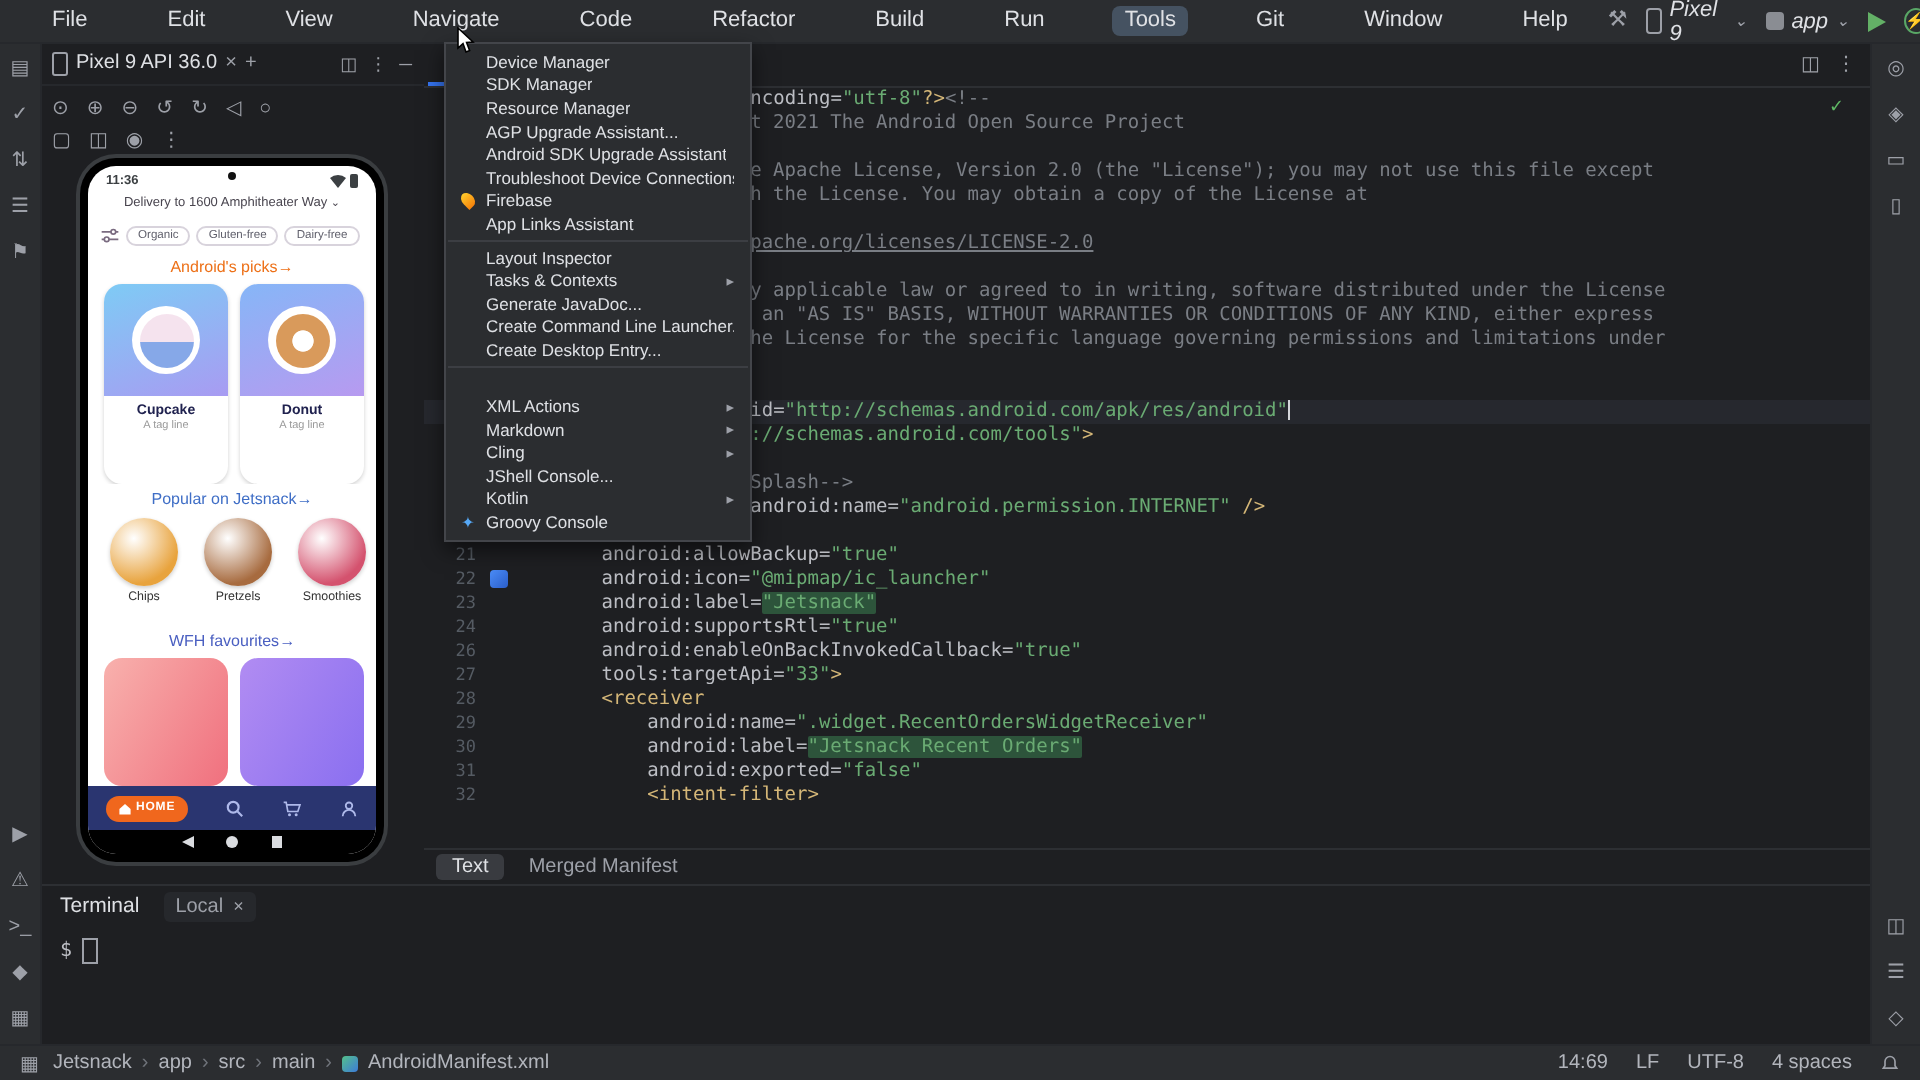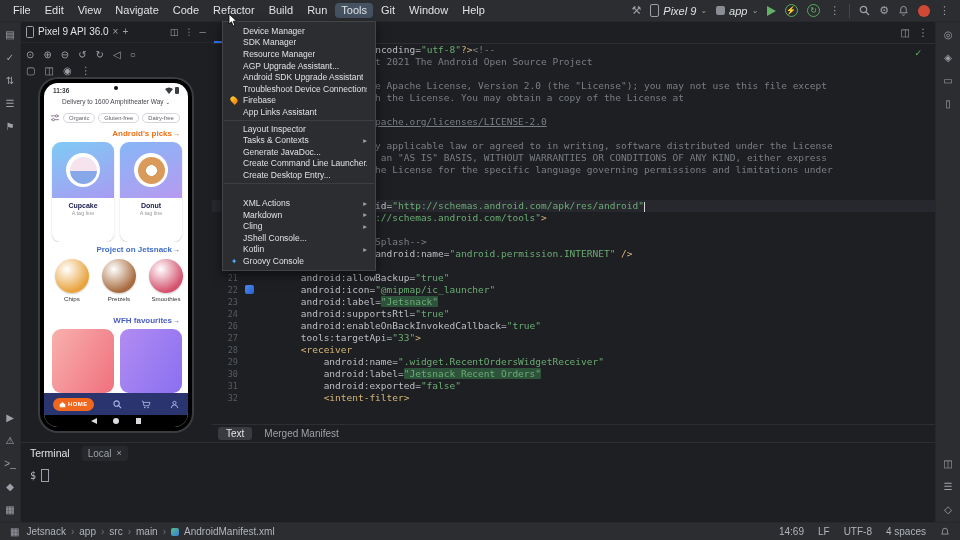--- a/index.html
+++ b/index.html
@@ -3,21 +3,21 @@
 <meta charset="utf-8">
 <style>
   html,body{margin:0;padding:0;}
   body{width:960px;height:540px;position:relative;overflow:hidden;background:#1e1f22;
        font-family:"Liberation Sans",sans-serif;color:#dfe1e5;-webkit-font-smoothing:antialiased;}
 
   
   #menubar{position:absolute;top:0;left:0;right:0;height:21px;background:#2b2d30;display:flex;align-items:center;
            font-size:11px;padding-left:6px;z-index:60;border-bottom:1px solid #26282c;}
   #mb-items{display:flex;align-items:center;height:100%;}
-  .mb-item{height:15px;line-height:15px;padding:0 6px;margin:0 1px;border-radius:4px;color:#dfe1e5;text-align:center;}
+  .mb-item{height:15px;line-height:15px;padding:0 6px;margin:0 14px;border-radius:4px;color:#dfe1e5;text-align:center;}
   .mb-item.active{background:#455261;}
   .mb-right{margin-left:auto;display:flex;align-items:center;gap:9px;padding-right:10px;}
   .hb-ico{color:#9da0a8;font-size:11px;line-height:11px;display:inline-flex;align-items:center;}
   .hb-widget{display:flex;align-items:center;gap:4px;font-size:11px;color:#dfe1e5;font-style:italic;}
   .carat{color:#9da0a8;font-size:8px;}
   .ph-ico{width:7px;height:11px;border:1px solid #9da0a8;border-radius:2px;display:inline-block;}
   .cfg-ico{width:9px;height:9px;border-radius:2px;background:#8a8d93;display:inline-block;}
   .run-tri{width:0;height:0;border-top:5px solid transparent;border-bottom:5px solid transparent;border-left:9px solid #63b066;display:inline-block;}
   .hb-circ{width:13px;height:13px;border-radius:50%;border:1.5px solid #59a766;color:#6cb86f;font-size:8px;
            display:inline-flex;align-items:center;justify-content:center;box-sizing:border-box;}
@@ -48,21 +48,21 @@
          border-radius:18px;padding:4px;box-shadow:0 0 0 2px #3a3d40;box-sizing:border-box;}
   #screen{width:100%;height:100%;border-radius:14px;background:#fff;overflow:hidden;position:relative;color:#202124;}
   .p-status{height:12px;display:flex;align-items:center;justify-content:space-between;padding:1px 9px 0 9px;font-size:6.5px;font-weight:bold;color:#3c4043;}
   .p-cam{position:absolute;top:3px;left:50%;transform:translateX(-50%);width:4px;height:4px;border-radius:50%;background:#111;}
   .p-status-r{display:flex;align-items:center;gap:2px;}
   .p-batt{width:4px;height:7px;background:#3c4043;border-radius:1px;}
   .p-delivery{height:11px;text-align:center;font-size:6.5px;color:#49454f;margin-top:2px;}
   .p-del-caret{font-size:5.5px;color:#49454f;}
   .p-chips{display:flex;align-items:center;gap:3px;padding:2px 6px;height:13px;}
   .chip{border:1px solid #d8d3dc;border-radius:7px;padding:1px 5px;font-size:5.8px;color:#5f5f6b;white-space:nowrap;}
-  .p-sechdr{display:flex;align-items:center;justify-content:flex-end;padding:0 8px;height:15px;font-size:8px;font-weight:bold;}
+  .p-sechdr{display:flex;align-items:center;justify-content:center;padding:0 8px;height:15px;font-size:8px;font-weight:normal;}
   .p-arrow{font-size:8px;}
   .cards{display:flex;gap:6px;padding:1px 0 0 8px;height:100px;overflow:hidden;}
   .card{width:62px;flex:none;border-radius:9px;background:#fff;box-shadow:0 1px 2px rgba(0,0,0,.18);overflow:hidden;text-align:center;}
   .grad{height:56px;display:flex;align-items:center;justify-content:center;}
   .card1 .grad{background:linear-gradient(160deg,#7ecbf5,#a89bf2);}
   .card2 .grad{background:linear-gradient(160deg,#86b6f7,#b79af0);}
   .foodc{width:34px;height:34px;border-radius:50%;background:#fff;display:flex;align-items:center;justify-content:center;}
   .food{width:27px;height:27px;border-radius:50%;}
   .food1{background:linear-gradient(#f5e3ee 52%,#86a8e8 52%);}
   .food2{background:radial-gradient(circle,#fff 0 27%,#d99a5b 29% 100%);}
@@ -303,21 +303,21 @@
             <div class="grad">
               <div class="foodc">
                 <div class="food food2"></div>
               </div>
             </div>
             <div class="cname">Donut</div>
             <div class="ctag">A tag line</div>
           </div>
         </div>
       <div class="p-sechdr" id="hdr-popular" style="color: rgb(63, 110, 198);">
-        <span>Project on Jetsnack</span>
+        <span>Popular on Jetsnack</span>
         <span class="p-arrow">→</span>
       </div>
       <div class="pops" id="pops">
           <div class="pop">
             <div class="pop-circ" style="background: radial-gradient(circle at 35% 30%, rgba(255, 255, 255, 0.55), rgb(232, 163, 61) 70%);"></div>
             <div class="pop-lb">Chips</div>
           </div>
           <div class="pop">
             <div class="pop-circ" style="background: radial-gradient(circle at 35% 30%, rgba(255, 255, 255, 0.55), rgb(167, 107, 63) 70%);"></div>
             <div class="pop-lb">Pretzels</div>

